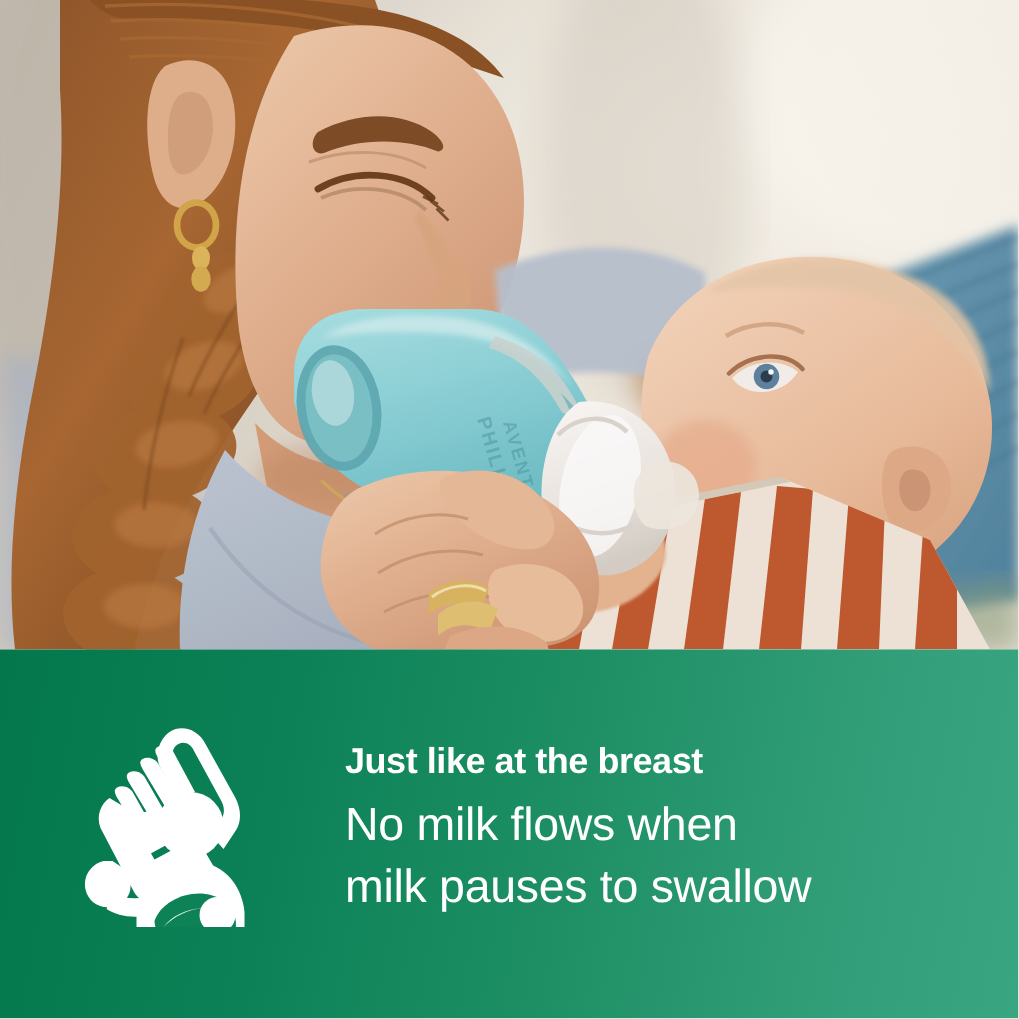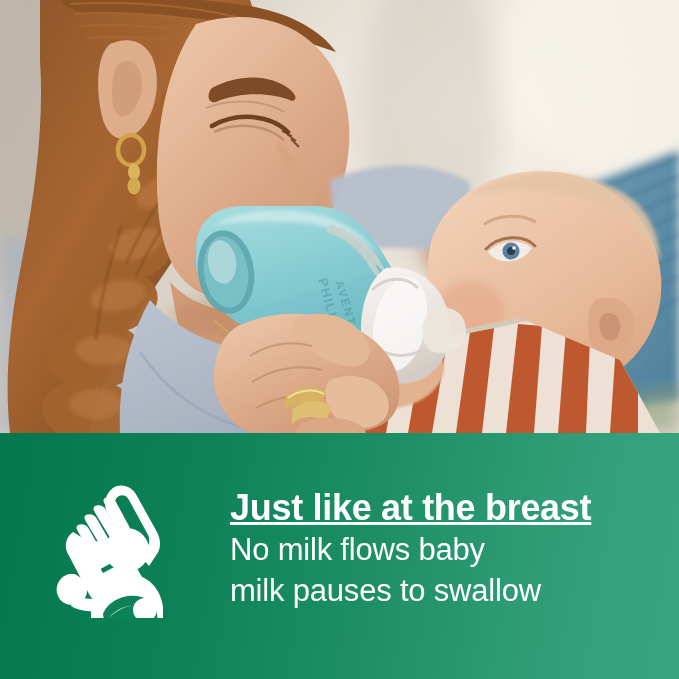--- a/index.html
+++ b/index.html
@@ -53,25 +53,24 @@
 
   .panel-text {
     position: absolute;
     left: 230px;
     top: 54px;
     width: 430px;
   }
   .headline {
     color: #ffffff;
     font-weight: bold;
-    font-size: 36px;
+    font-size: 24px;
     line-height: 42px;
     letter-spacing: -0.3px;
     white-space: nowrap;
-    text-decoration: underline;
   }
   .subline {
     color: #ffffff;
     font-weight: normal;
     font-size: 31px;
     line-height: 41px;
     letter-spacing: -0.2px;
     white-space: nowrap;
   }
 </style>
@@ -403,18 +402,18 @@
           <path d="M58 136 C62 124 78 116 92 118 C106 120 114 130 112 142
                    C110 152 98 158 84 156 C70 154 58 146 58 136 Z" fill="#0d8257"></path>
           <circle cx="100" cy="132" r="12" fill="#ffffff"></circle>
           <path d="M64 140 C70 132 82 126 94 128 C84 126 72 132 64 140 Z" fill="#ffffff" opacity="0.9"></path>
         </g>
       </svg>
     </div>
 
     <div class="panel-text">
       <div class="headline">Just like at the breast</div>
-      <div class="subline">No milk flows baby</div>
+      <div class="subline">No milk flows when</div>
       <div class="subline">milk pauses to swallow</div>
     </div>
 
   </div>
 </div>
 
 </body></html>

